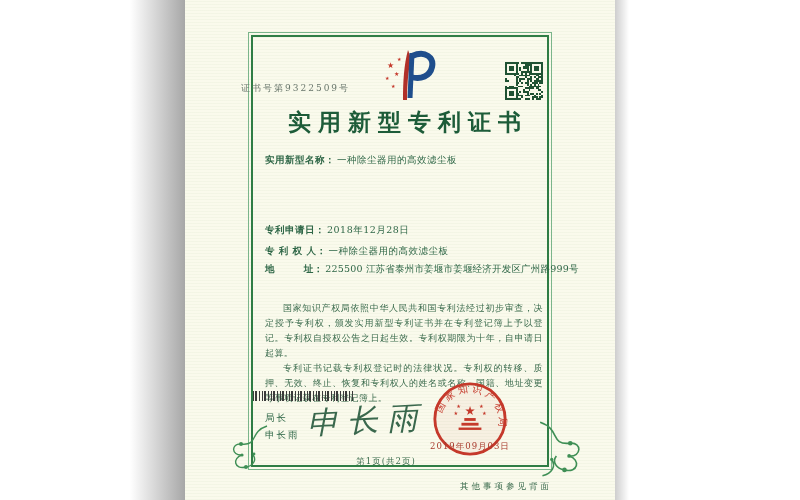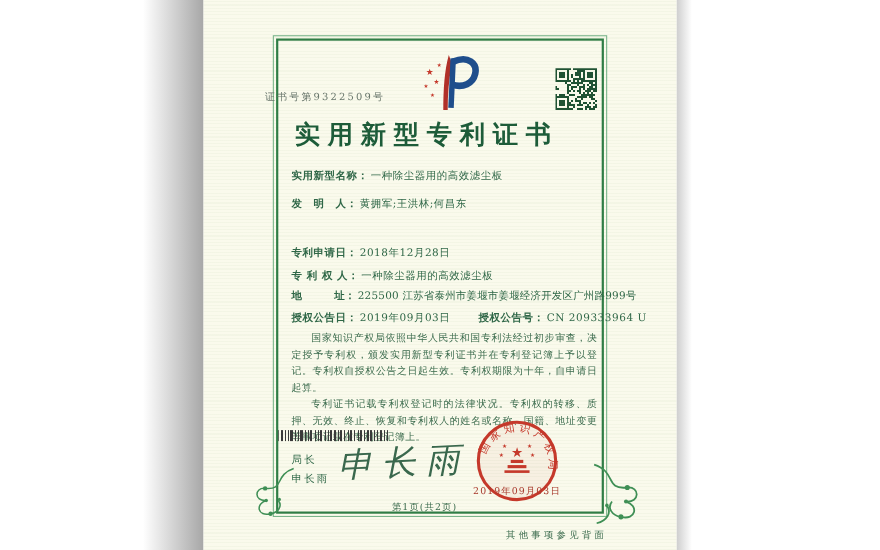--- a/index.html
+++ b/index.html
@@ -19,21 +19,21 @@
   .frame { position:absolute; left:63px; top:32px; width:304px; height:438px;
     border:1px solid #7ab58a; outline:2px solid #2f7d45; outline-offset:-5px; }
 
   .cert-number { position:absolute; left:56px; top:82px; font-size:9px; color:#68766b;
     letter-spacing:2px; white-space:nowrap; }
 
   .logo { position:absolute; left:197px; top:46px; width:54px; height:58px; }
   .qr { position:absolute; left:320px; top:62px; width:38px; height:38px; }
   .qr svg { width:100%; height:100%; }
 
-  .title { position:absolute; left:63px; top:107px; width:280px; text-align:center;
+  .title { position:absolute; left:63px; top:107px; width:280px; text-align:right;
     font-size:23px; font-weight:bold; color:#1d5c39; letter-spacing:7px; white-space:nowrap; }
 
   .row { position:absolute; left:80px; width:292px; font-size:9.5px; color:#2f6747;
     white-space:nowrap; letter-spacing:.5px; }
   .row .lbl { margin-right:2px;font-weight:bold; }
   .row-name     { top:154px; }
   .row-inv      { top:179px; }
   .row-pno      { top:201px; }
   .row-fdate    { top:224px; }
   .row-patentee { top:245px; }
@@ -339,35 +339,28 @@
           <rect x="18" y="20" width="1" height="1" fill="#1f5233"></rect>
           <rect x="19" y="20" width="1" height="1" fill="#1f5233"></rect>
         </svg>
     </div>
 
     <div class="title">实用新型专利证书</div>
 
     <div class="row row-name">
       <span class="lbl">实用新型名称：</span><span>一种除尘器用的高效滤尘板</span>
     </div>
-    <div class="row row-inv">
-      <span class="lbl">发　明　人：</span><span>黄拥军;王洪林;何昌东</span>
-    </div>
     <div class="row row-fdate">
       <span class="lbl">专利申请日：</span><span>2018年12月28日</span>
     </div>
     <div class="row row-patentee">
       <span class="lbl">专 利 权 人：</span><span>一种除尘器用的高效滤尘板</span>
     </div>
     <div class="row row-addr">
       <span class="lbl">地　　　址：</span><span>225500 江苏省泰州市姜堰市姜堰经济开发区广州路999号</span>
-    </div>
-    <div class="row row-grant">
-      <span><span class="lbl">授权公告日：</span><span>2019年09月03日</span></span>
-      <span class="grant-no"><span class="lbl">授权公告号：</span><span>CN 209333964 U</span></span>
     </div>
 
     <div class="paragraphs">
       <p>国家知识产权局依照中华人民共和国专利法经过初步审查，决定授予专利权，颁发实用新型专利证书并在专利登记簿上予以登记。专利权自授权公告之日起生效。专利权期限为十年，自申请日起算。</p>
       <p>专利证书记载专利权登记时的法律状况。专利权的转移、质押、无效、终止、恢复和专利权人的姓名或名称、国籍、地址变更等事项记载在专利登记簿上。</p>
     </div>
 
     <div class="barcode"></div>
 
     <div class="signer-title">局长</div>

